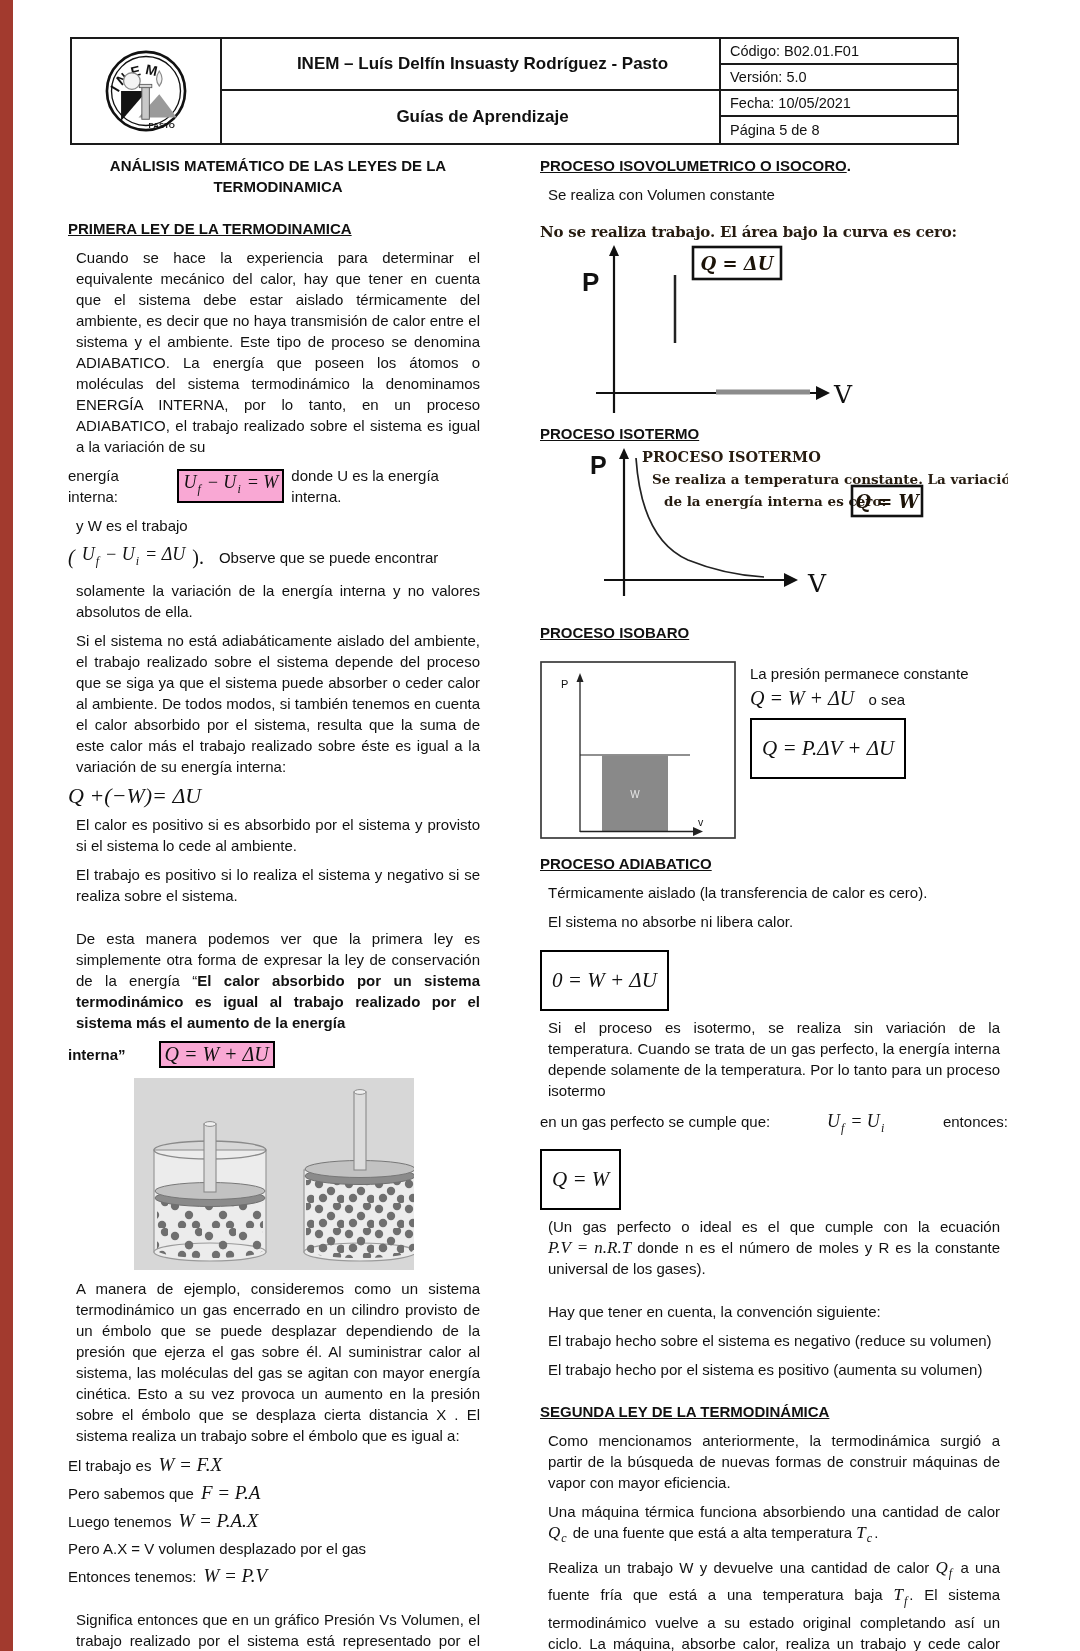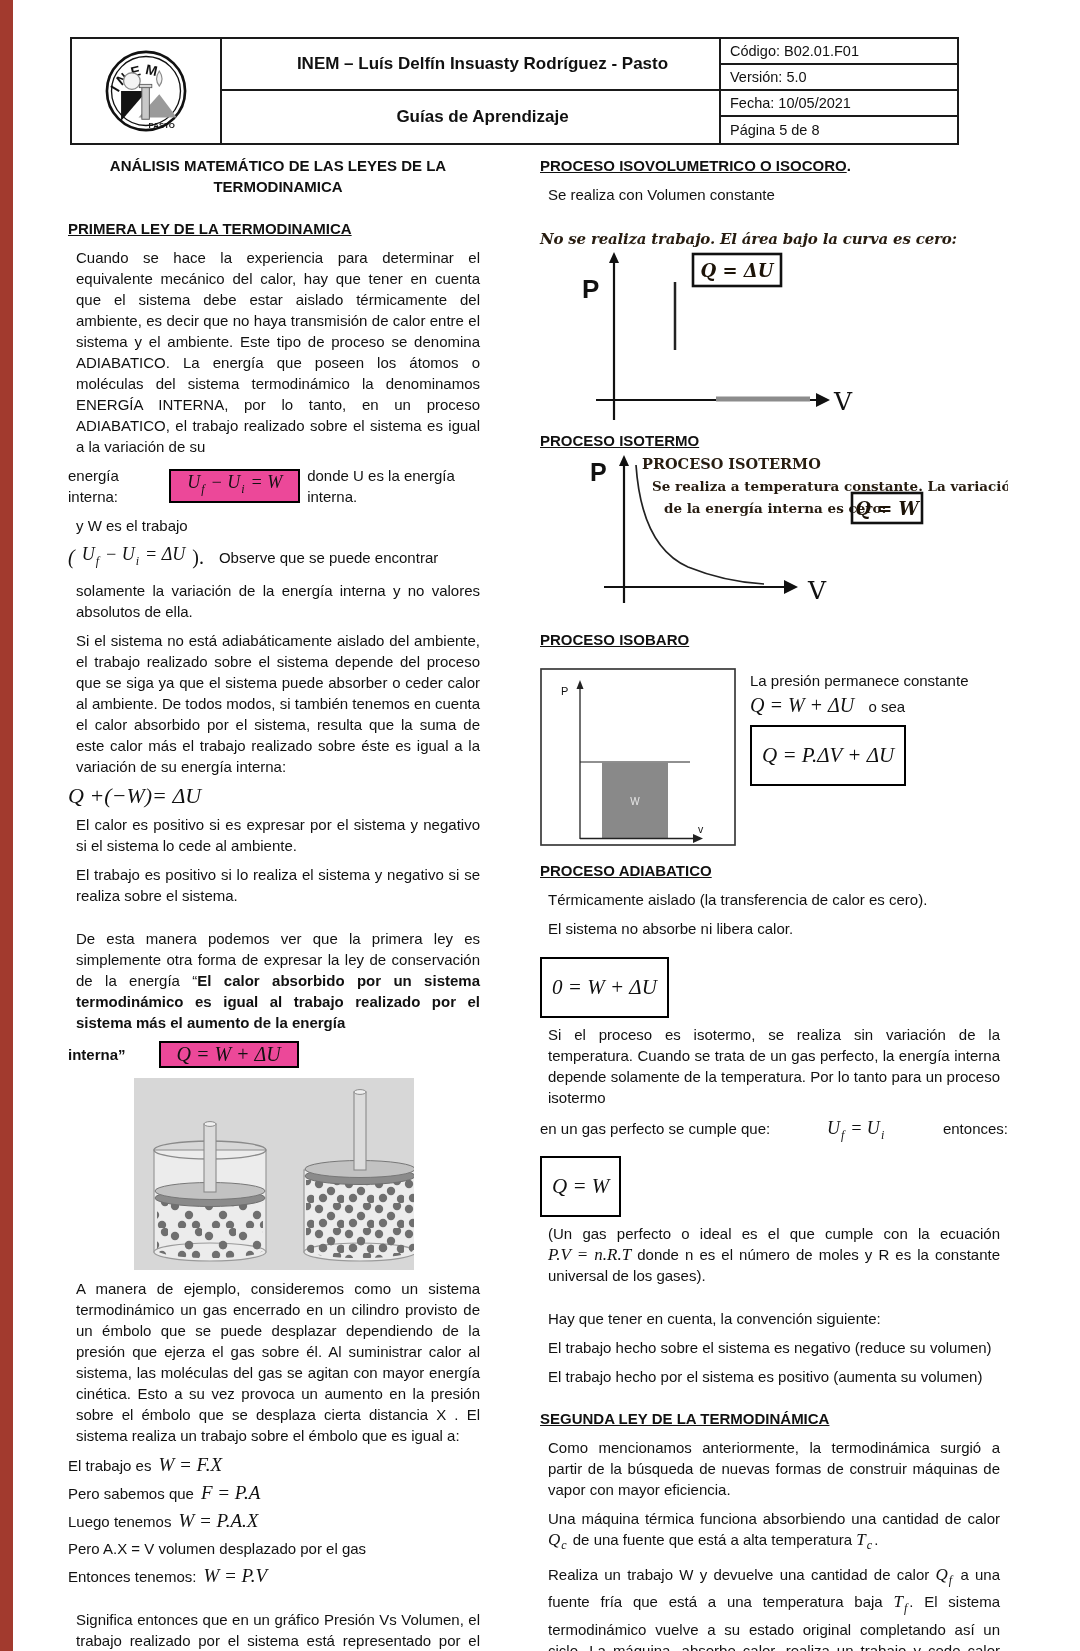--- a/index.html
+++ b/index.html
@@ -25,29 +25,29 @@
   p{margin:8px;}
   .jp{text-align:justify;}
   .doc-title{font-weight:bold;text-align:center;}
   .sec{font-weight:bold;font-size:15px;margin-top:21px;}
   .u{text-decoration:underline;}
   .mt6{margin-top:6px;}.mt10{margin-top:10px;}.mt14{margin-top:14px;}.mt18{margin-top:18px;}.mt22{margin-top:22px;}
 
   .math{font-family:"Liberation Serif","DejaVu Serif",serif;font-style:italic;font-size:18px;white-space:nowrap;}
   .math sub{font-size:12px;font-style:italic;margin:0 2px 0 1px;}
   .mm{margin-left:4px;}
-  .fbox{display:inline-block;border:2.5px solid #000;padding:1px 16px;background:#ec4899;}
+  .fbox{display:inline-block;border:2.5px solid #000;padding:1px 4px;background:#f9a8d4;}
   .fline{display:flex;align-items:center;gap:7px;margin-top:4px;flex-wrap:nowrap;}
   .f3{font-size:22px;margin:5px 0 2px 0;}
   .wline{margin-top:6px;}
   .wline .math{font-size:19px;margin-left:7px;}
   .bigbox{display:inline-block;border:2.5px solid #000;padding:18px 10px;background:#fff;
     font-family:"Liberation Serif",serif;font-style:italic;font-size:21px;white-space:nowrap;}
   .hand{font-family:"DejaVu Serif",serif;font-weight:bold;color:#271c10;}
-  .iso-caption{font-size:15px;letter-spacing:-0.2px;margin-top:24px;font-style:italic;}
+  .iso-caption{font-size:15px;letter-spacing:-0.2px;margin-top:17px;}
   .gas-figure{margin:10px 0 8px 66px;line-height:0;}
   svg{display:block;}
   .isobaro-row{display:flex;margin-top:18px;gap:14px;}
   .isobaro-text{padding-top:2px;}
   .isobaro-text .osea{margin-left:10px;}
   .flex-between{display:flex;justify-content:space-between;align-items:baseline;margin-top:10px;}
 </style>
 </head>
 <body>
 
@@ -101,21 +101,21 @@
     <p>y W es el trabajo</p>
     <div class="fline">
       <span class="math" style="font-size:20px">(</span>
       <span class="math"><span>U</span><sub>f</sub><span class="mm">− U</span><sub>i</sub><span class="mm">= ΔU</span></span>
       <span class="math" style="font-size:20px;font-style:normal">).</span>
       <span style="margin-left:8px">Observe que se puede encontrar</span>
     </div>
     <p class="jp">solamente la variación de la energía interna y no valores absolutos de ella.</p>
     <p class="jp">Si el sistema no está adiabáticamente aislado del ambiente, el trabajo realizado sobre el sistema depende del proceso que se siga ya que el sistema puede absorber o ceder calor al ambiente. De todos modos, si también tenemos en cuenta el calor absorbido por el sistema, resulta que la suma de este calor más el trabajo realizado sobre éste es igual a la variación de su energía interna:</p>
     <div class="math f3">Q +(−W)= ΔU</div>
-    <p class="jp">El calor es positivo si es expresar por el sistema y negativo si el sistema lo cede al ambiente.</p>
+    <p class="jp">El calor es positivo si es absorbido por el sistema y provisto si el sistema lo cede al ambiente.</p>
     <p class="jp">El trabajo es positivo si lo realiza el sistema y negativo si se realiza sobre el sistema.</p>
 
     <p class="jp mt22"><span>De esta manera podemos ver que la primera ley es simplemente otra forma de expresar la ley de conservación de la energía “</span><b>El calor absorbido por un sistema termodinámico es igual al trabajo realizado por el sistema más el aumento de la energía</b></p>
     <div class="fline">
       <b>interna”</b>
       <span class="fbox math" style="font-size:20px;margin-left:26px">Q = W + ΔU</span>
     </div>
 
     <div class="gas-figure">
       <svg width="280" height="192" viewBox="0 0 280 192">

